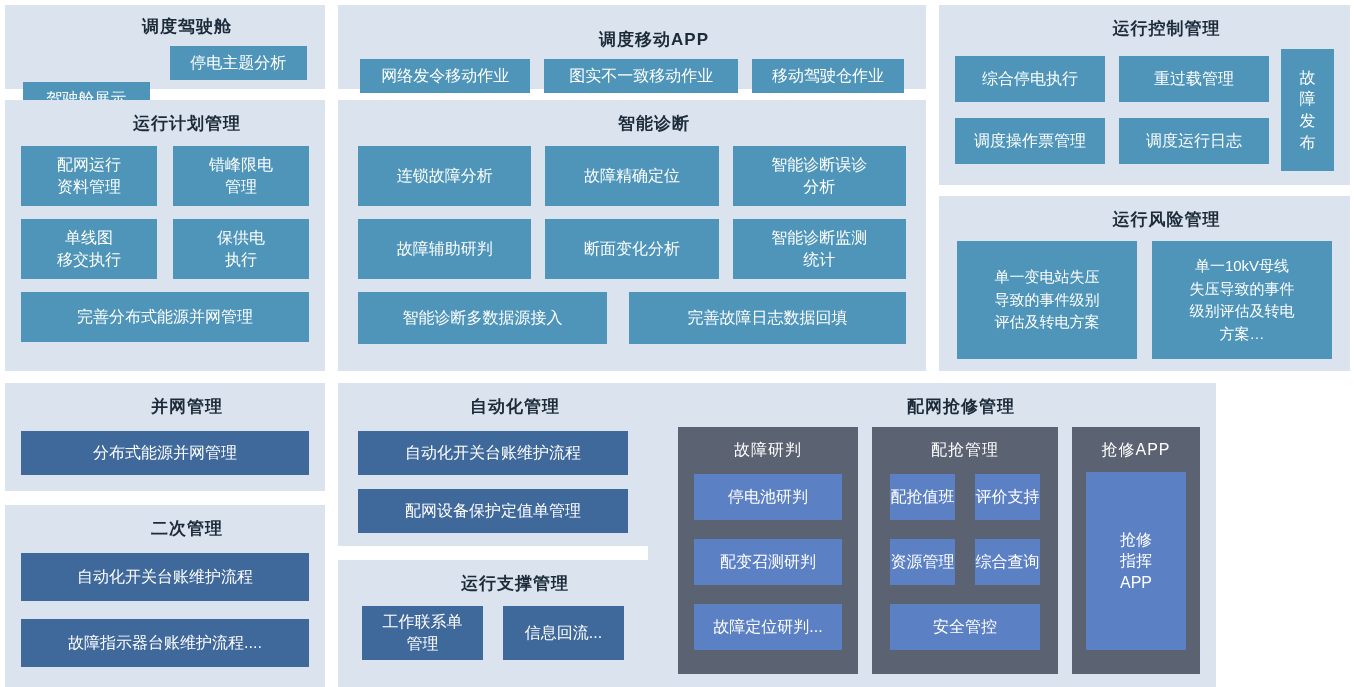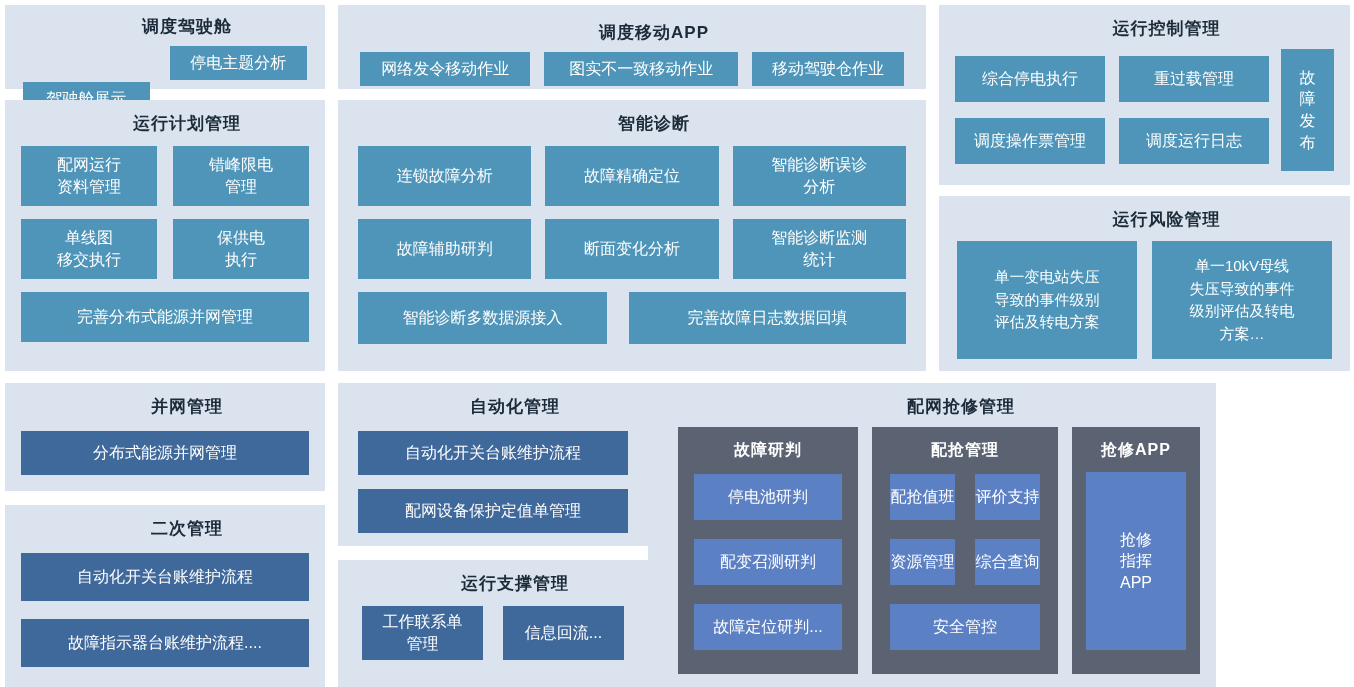--- a/index.html
+++ b/index.html
@@ -15,21 +15,21 @@
   
   #p-cockpit{left:5px;top:5px;width:320px;height:84px;}
   #p-cockpit .ptitle{padding-top:10px;}
   #p-cockpit .row{display:flex;gap:20px;padding:8px 18px 0;}
   #p-cockpit .btn{height:34px;}
   #p-cockpit .btn.b0{flex:0.92;margin-top:36px;}
   #p-cockpit .btn.b1{flex:1;}
 
   
   #p-mobile{left:338px;top:5px;width:588px;height:84px;}
-  #p-mobile .ptitle{padding-top:16px;}
+  #p-mobile .ptitle{padding-top:23px;}
   #p-mobile .row{display:flex;gap:14px;padding:8px 22px 0;}
   #p-mobile .btn{height:34px;}
   #p-mobile .btn.b0{flex:1.12;}
   #p-mobile .btn.b1{flex:1.27;}
   #p-mobile .btn.b2{flex:1;}
 
   
   #p-runctl{left:939px;top:5px;width:411px;height:180px;}
   #p-runctl .body{display:flex;gap:12px;padding:9px 16px 0;align-items:center;}
   #p-runctl .grid{flex:1;display:grid;grid-template-columns:1fr 1fr;gap:16px 14px;}
@@ -63,21 +63,21 @@
 
   
   #p-auto{left:338px;top:383px;width:310px;height:163px;}
   #p-auto .col{display:flex;flex-direction:column;gap:14px;padding:13px 20px 0;}
   #p-auto .btn{height:44px;}
 
   
   #p-repair{left:648px;top:383px;width:554px;height:304px;padding-left:14px;}
   #p-repair .subs{display:flex;gap:14px;padding:9px 16px 0;}
   .subpanel{background:var(--gray-panel);height:247px;}
-  .subpanel .stitle{color:#fff;font-weight:700;font-size:16px;text-align:center;padding-top:13px;letter-spacing:1px;}
+  .subpanel .stitle{color:#fff;font-weight:400;font-size:16px;text-align:center;padding-top:13px;letter-spacing:1px;}
   #sub-fault{width:180px;}
   #sub-fault .col{display:flex;flex-direction:column;gap:19px;padding:13px 16px 0;}
   #sub-fault .btn{height:46px;}
   #sub-dispatch{flex:1;}
   #sub-dispatch .grid{display:grid;grid-template-columns:1fr 1fr;gap:19px 20px;padding:13px 18px 0;}
   #sub-dispatch .btn{height:46px;}
   #sub-dispatch .wide{grid-column:1/3;}
   #sub-app{width:128px;}
   #sub-app .btn{width:100px;height:178px;margin:11px auto 0;}
 

